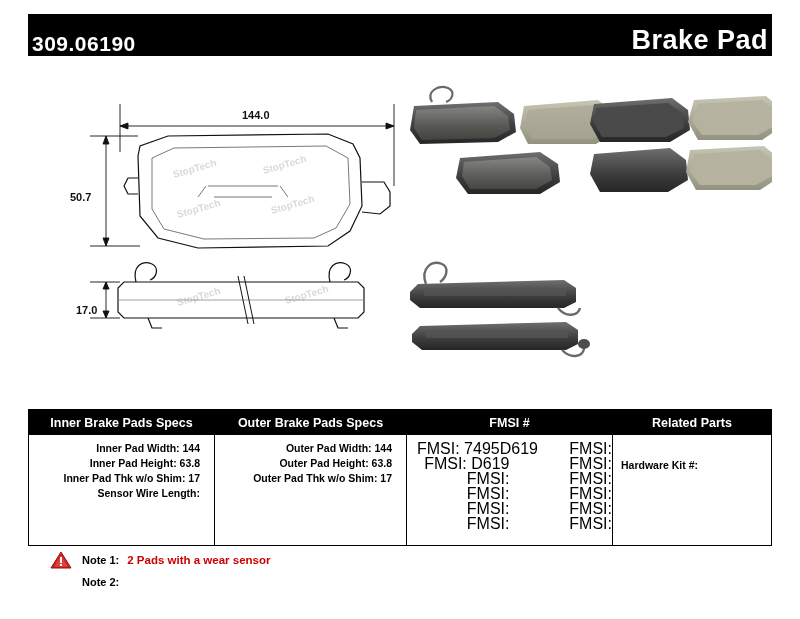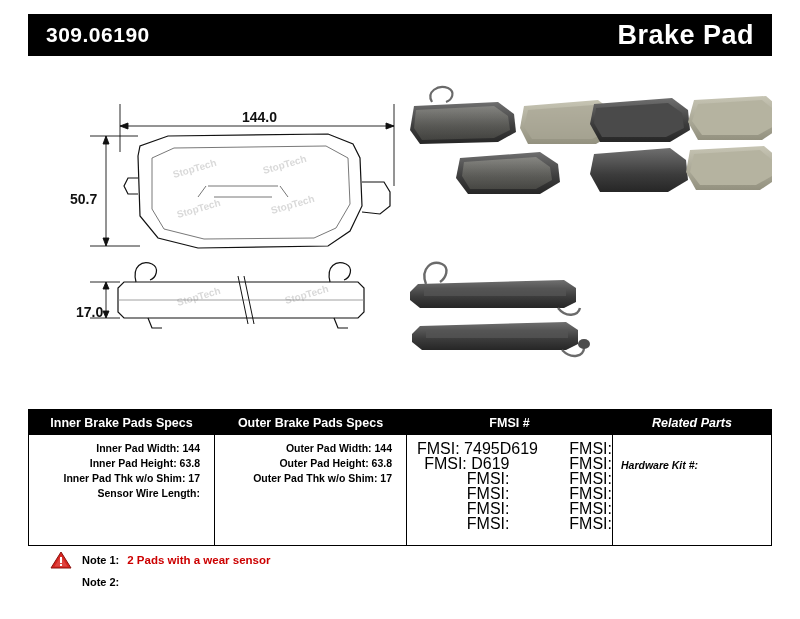--- a/index.html
+++ b/index.html
@@ -19,23 +19,23 @@
   
   .header {
     position: absolute;
     left: 28px;
     top: 14px;
     width: 744px;
     height: 42px;
     background: #000;
     color: #fff;
     display: flex;
-    align-items: center;
+    align-items: flex-end;
     justify-content: space-between;
-    padding: 0 18px;
+    padding: 0 4px;
     box-sizing: border-box;
   }
   .part-number {
     font-size: 21px;
     font-weight: bold;
     letter-spacing: 0.5px;
   }
   .doc-type {
     font-size: 27px;
     font-weight: bold;
@@ -46,21 +46,21 @@
   .drawing-area {
     position: absolute;
     left: 28px;
     top: 66px;
     width: 744px;
     height: 330px;
   }
 
   .dim-label {
     position: absolute;
-    font-size: 14px;
+    font-size: 11px;
     font-weight: bold;
     color: #111;
     text-align: right;
   }
   .dim-144 { left: 214px; top: 43px; }
   .dim-638 { left: 42px; top: 125px; }
   .dim-170 { left: 48px; top: 238px; }
 
   svg.diagram {
     position: absolute;
@@ -75,21 +75,21 @@
     top: 409px;
     width: 744px;
     border: 1px solid #000;
     box-sizing: border-box;
     display: flex;
   }
   .spec-col {
     border-right: 1px solid #000;
     box-sizing: border-box;
   }
-  .spec-col:last-child { border-right: none; font-style: italic; }
+  .spec-col:last-child { border-right: none; }
   .col-inner  { width: 186px; }
   .col-outer  { width: 192px; }
   .col-fmsi   { width: 206px; }
   .col-related{ width: 158px; }
 
   .col-head {
     background: #000;
     color: #fff;
     font-size: 12.5px;
     font-weight: bold;

